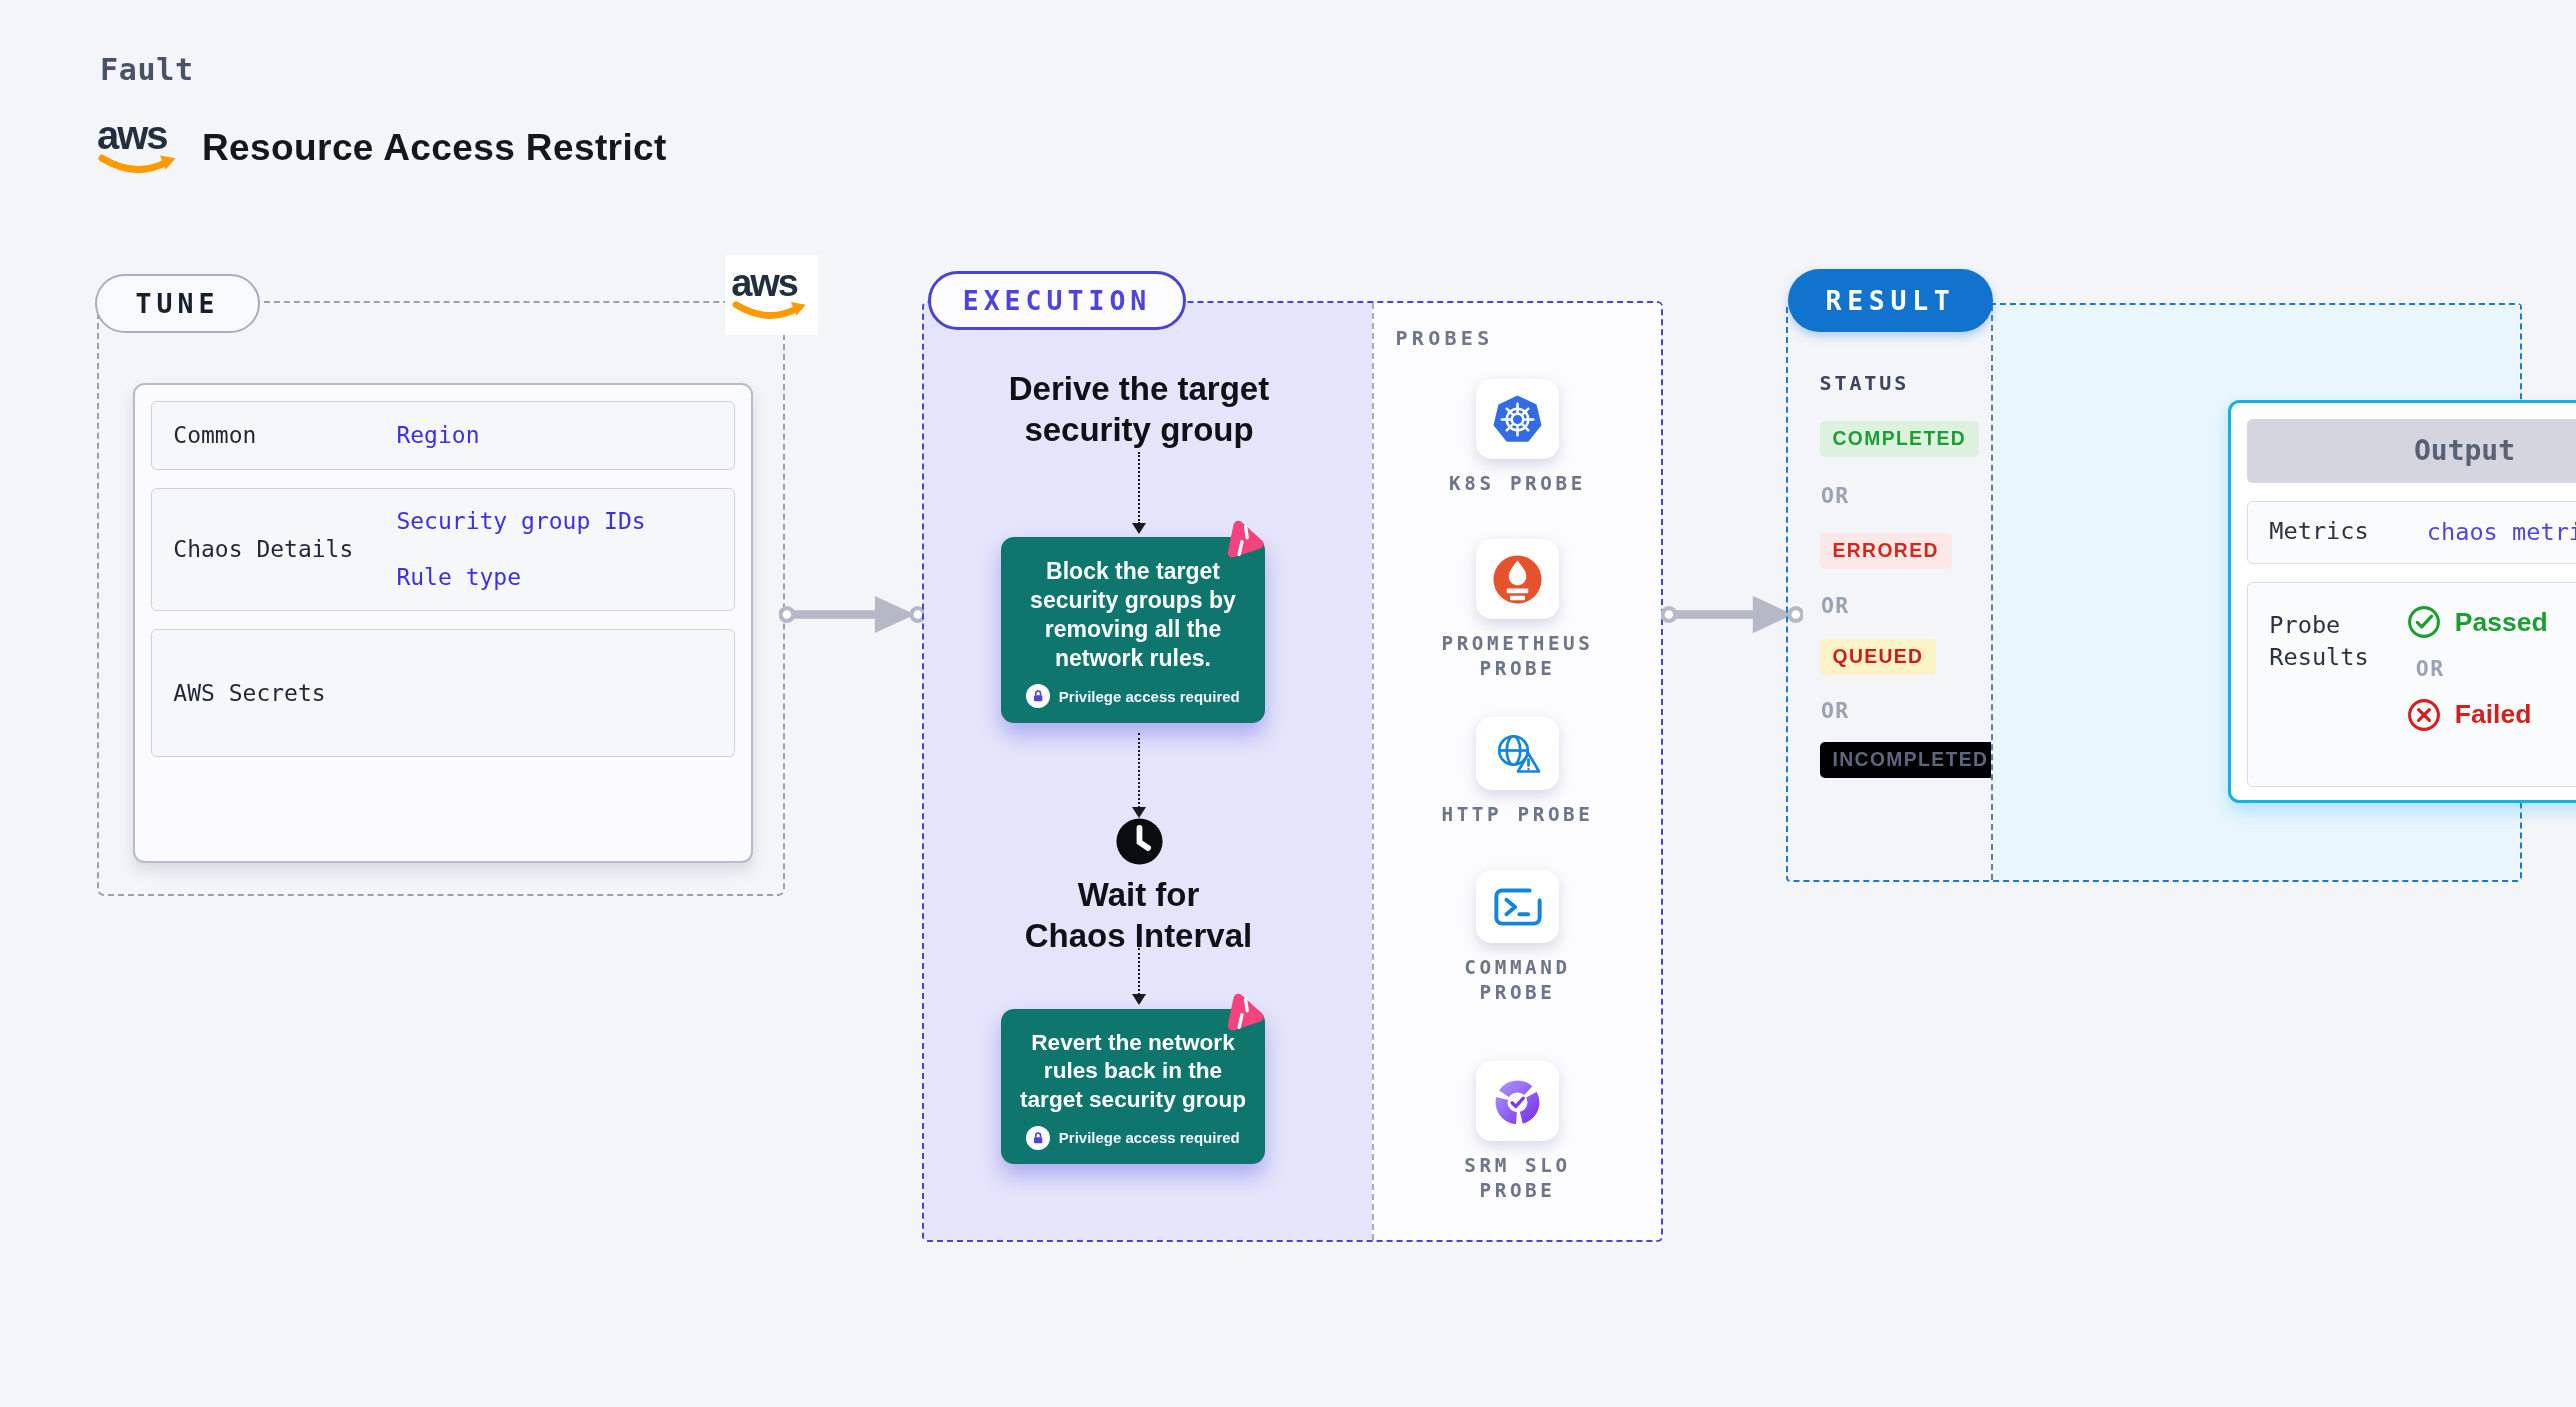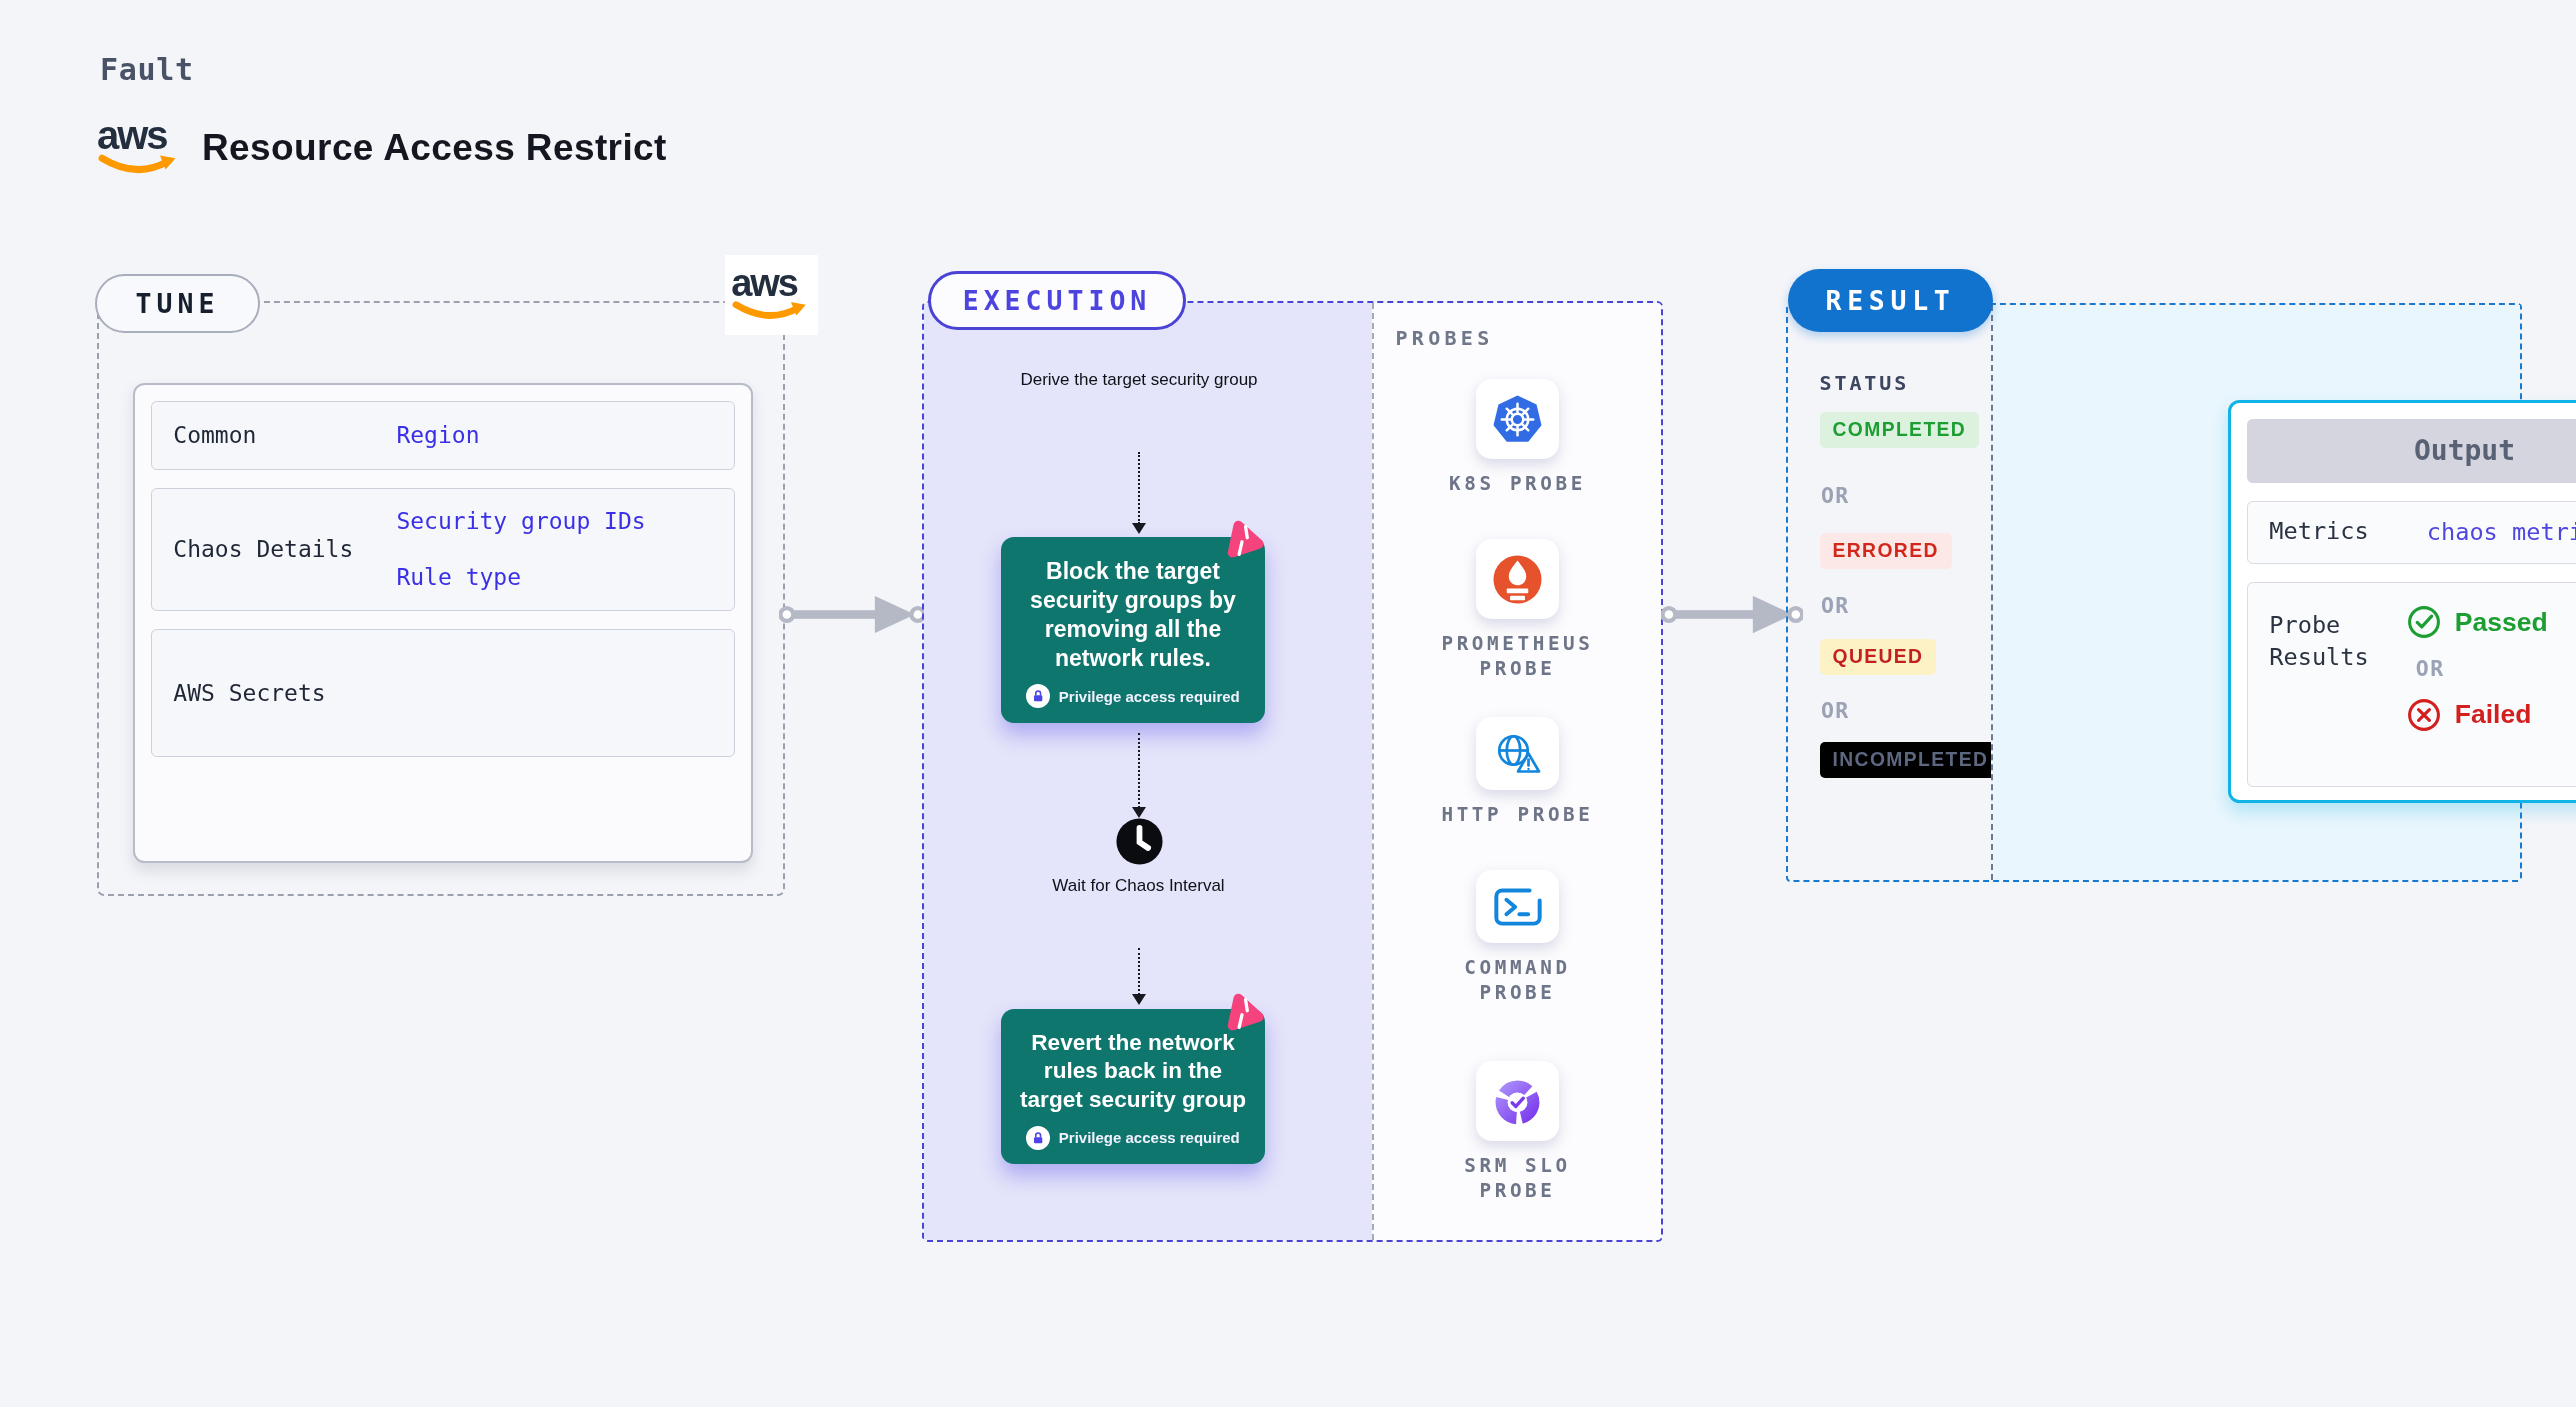--- a/index.html
+++ b/index.html
@@ -47,21 +47,21 @@
 
   
   .flow-arrow { position:absolute; }
 
   
   .exec-box { position:absolute; left:922px; top:301px; width:741px; height:941px;
     border:2.9px dashed #4a43d6; border-radius:5.7px; display:flex; overflow:hidden; }
   .exec-flow { position:relative; width:448px; background:#e4e4fa; }
   .exec-probes { position:relative; flex:1; background:#fcfcfe; border-left:2.1px dashed #a7a9b3; }
 
-  .flow-step-text { position:absolute; text-align:center; font-weight:400; color:#0e1116; font-size:17px; line-height:1.24; }
+  .flow-step-text { position:absolute; text-align:center; font-weight:700; color:#0e1116; font-size:33px; line-height:1.24; }
   .derive-text { left:50px; top:66px; width:330px; }
   .wait-text { left:100px; top:572px; width:229px; }
 
   .dotted-arrow { position:absolute; left:214px; width:0; border-left:2.9px dotted #17191f; }
   .dotted-arrow::after { content:""; position:absolute; left:-7.9px; bottom:-10px; width:0; height:0;
     border-left:7.2px solid transparent; border-right:7.2px solid transparent; border-top:11.5px solid #17191f; }
   .da-1 { top:149px; height:72px; }
   .da-2 { top:430px; height:75px; }
   .da-3 { top:645px; height:47px; }
 
@@ -90,21 +90,21 @@
   
   .result-box { position:absolute; left:1786px; top:303px; width:736px; height:579px;
     border:2.9px dashed #1779cf; border-radius:4.3px; display:flex; }
   .result-status-col { position:relative; width:203px; }
   .result-output-panel { position:relative; flex:1; background:#e9f6fd; border-left:2.1px dashed #6e7890; }
 
   .status-heading { position:absolute; left:31.5px; top:66px; font-size:20px; font-weight:700; color:#3d4660; letter-spacing:2.9px; }
   .status-badge { position:absolute; left:31.5px; height:36px; display:inline-flex; align-items:center;
     padding:0 13px; border-radius:5px; font-size:19.3px; font-weight:800; letter-spacing:1.4px; white-space:nowrap; }
   .or-label { position:absolute; left:33px; font-size:21.5px; font-weight:600; color:#9aa2b4; letter-spacing:1.4px; }
-  .sb-1 { top:107px; } .or-1 { top:178px; } .sb-2 { top:228px; } .or-2 { top:288px; }
+  .sb-1 { top:116px; } .or-1 { top:178px; } .sb-2 { top:228px; } .or-2 { top:288px; }
   .sb-3 { top:334px; } .or-3 { top:393px; } .sb-4 { top:437px; }
 
   .output-card { position:absolute; left:235px; top:95px; width:473px; height:403px;
     background:#ffffff; border:3.6px solid #10b3e6; border-radius:11.5px;
     box-shadow:0 8.6px 15.8px rgba(16,179,230,.25); padding:15.8px; }
   .output-header { height:64px; background:#d5d5df; border-radius:5.7px; display:flex; align-items:center; justify-content:center;
     font-size:28px; font-weight:700; color:#596175; }
   .output-row { margin-top:18px; background:#fafbfd; border:1.4px solid #d8dbe3; border-radius:5.7px; display:flex; }
   .metrics-row { height:63px; align-items:center; }
   .output-row-label { width:179px; padding-left:21.5px; font-size:23.6px; color:#2b3343; line-height:1.35; }

